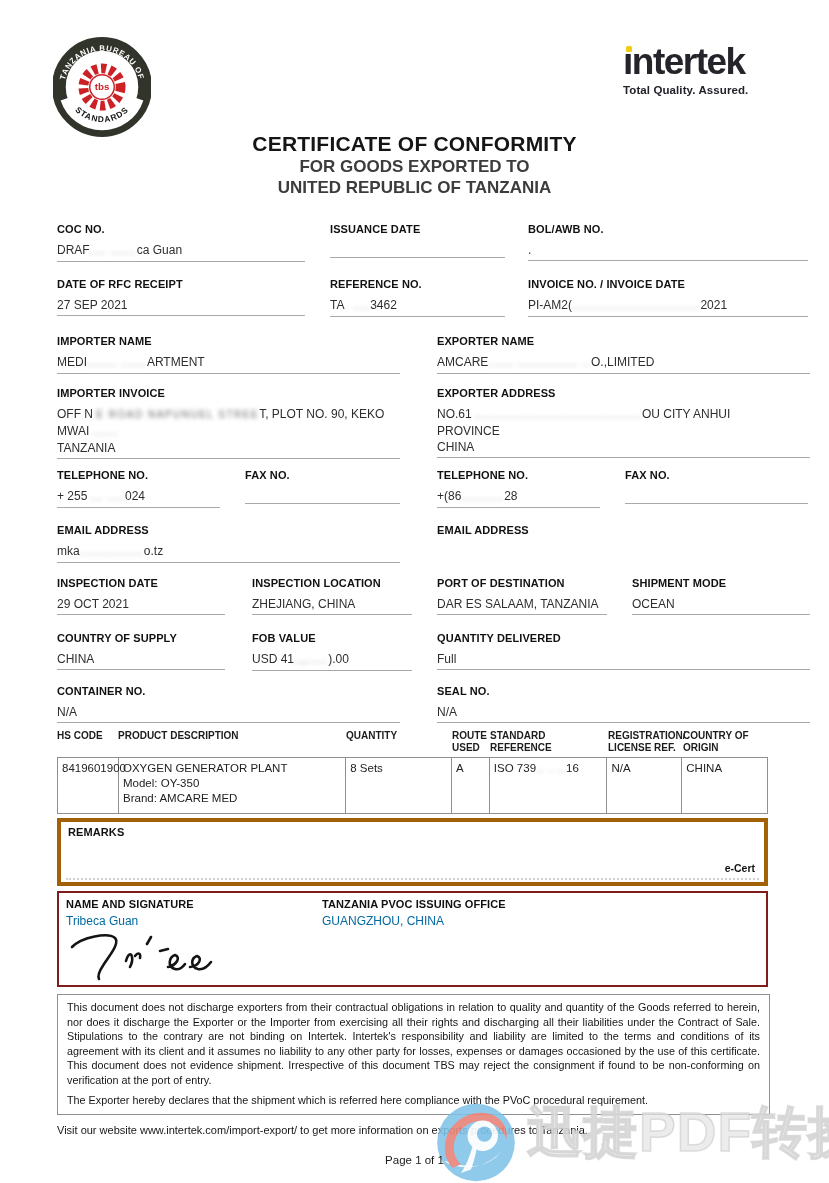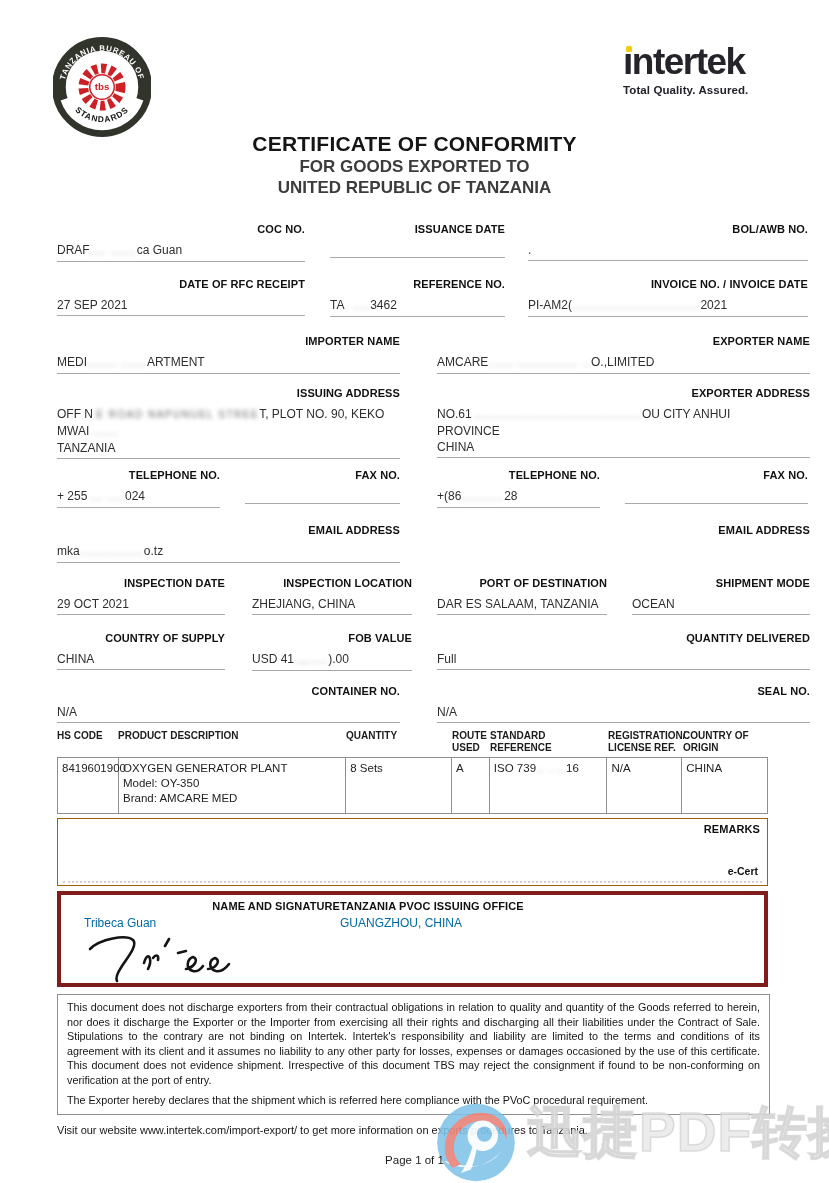--- a/index.html
+++ b/index.html
@@ -15,21 +15,21 @@
   .intertek .word { position:relative; font-size:37px; font-weight:bold; letter-spacing:-1.5px; color:#26242b; line-height:40px; }
   .intertek .idot { position:absolute; left:3px; top:4px; width:6px; height:6px; background:#f3cc0c; border-radius:1.5px; }
   .intertek .tagline { font-size:11.5px; font-weight:bold; color:#23212a; margin-top:2px; letter-spacing:0.1px; }
   .title-block { position:absolute; top:131px; left:0; right:0; text-align:center; }
   .title-1 { font-size:21px; font-weight:bold; color:#151515; line-height:25px; letter-spacing:0.2px; }
   .title-2 { font-size:17px; font-weight:bold; color:#3c3c3c; line-height:21px; }
   
   .form { position:absolute; top:222px; left:57px; width:753px; }
   .frow { display:flex; }
   .field { }
-  .flabel { font-size:11px; font-weight:bold; color:#111; line-height:14px; margin-bottom:6px; letter-spacing:0.1px; white-space:nowrap;text-align:right; }
+  .flabel { font-size:11px; font-weight:bold; color:#111; line-height:14px; margin-bottom:6px; letter-spacing:0.1px; white-space:nowrap; }
   .fvalue { font-size:12px; color:#2e2e2e; line-height:16px; min-height:16px; padding-bottom:2px; border-bottom:1.5px solid #a9a9a9; }
   .noline { border-bottom:none; }
   .redact { filter:blur(2.2px); color:#6a6a6a; letter-spacing:1.5px; font-size:10px; }
   
   .w1{width:248px;margin-right:25px} .w2{width:175px;margin-right:23px} .w3{width:280px}
   .half-l{width:343px;margin-right:37px} .half-r{width:373px}
   .tel-l{width:163px;margin-right:25px} .fax-l{width:155px}
   .tel-r{width:163px;margin-right:25px} .fax-r{width:183px}
   .i1{width:168px;margin-right:27px} .i2{width:160px;margin-right:25px}
   .i3{width:170px;margin-right:25px} .i4{width:178px}
@@ -37,25 +37,25 @@
   .mb9{margin-bottom:9px} .mb13{margin-bottom:13px} .mb16{margin-bottom:16px} .mb7{margin-bottom:7px}
   
   .tbl-head { display:flex; margin-bottom:3px; }
   .tbl-head .hcell { font-size:10px; font-weight:bold; line-height:12px; padding-right:4px; }
   .tbl-row { display:flex; border:1px solid #8f8f8f; width:711px; min-height:57px; }
   .tcell { font-size:11.5px; line-height:15px; padding:3px 4px; border-right:1px solid #8f8f8f; color:#222; }
   .tcell:last-child { border-right:none; }
   .c-hs{width:61px} .c-desc{width:228px} .c-qty{width:106px} .c-route{width:38px}
   .c-std{width:118px} .c-reg{width:75px} .c-orig{width:85px}
   
-  .remarks-box { position:relative; width:711px; height:68px; border:1px solid #a16207; margin-top:4px; padding:3px 7px; }
+  .remarks-box { position:relative; width:711px; height:68px; border:4px solid #a16207; margin-top:4px; padding:3px 7px; }
   .remarks-box .flabel { margin-bottom:0; }
   .ecert { position:absolute; right:9px; bottom:8px; font-size:10.5px; font-weight:bold; color:#111; }
   .dotline { position:absolute; left:5px; right:5px; bottom:2px; border-top:2px dotted #d2d2d2; }
-  .sig-box { width:711px; height:96px; border:4px solid #7f1d1d; margin-top:5px; padding:4px 23px; display:flex; }
+  .sig-box { width:711px; height:96px; border:2px solid #7f1d1d; margin-top:5px; padding:4px 7px; display:flex; }
   .sig-left { width:256px; }
   .sig-name { font-size:12px; color:#0369a1; line-height:16px; margin-top:2px; }
   .sig-svg { margin-top:2px; margin-left:2px; }
   .sig-right .fvalue { border-bottom:none; }
   
   .disclaimer { width:713px; border:1px solid #8f8f8f; margin-top:7px; padding:5px 9px 6px 9px; }
   .disclaimer p { font-size:10.8px; line-height:14.5px; color:#161616; text-align:justify; margin-bottom:6px; }
   .disclaimer p:last-child { margin-bottom:0; }
   .visit-note { font-size:11px; color:#161616; margin-top:9px; }
   
@@ -142,21 +142,21 @@
         <div class="fvalue"><span>MEDI</span><span class="redact">....... ......</span><span>ARTMENT</span></div>
       </div>
       <div class="field half-r">
         <div class="flabel">EXPORTER NAME</div>
         <div class="fvalue"><span>AMCARE</span><span class="redact">...... .............. ..</span><span>O.,LIMITED</span></div>
       </div>
     </div>
 
     <div class="frow mb9">
       <div class="field half-l">
-        <div class="flabel">ISSUING ADDRESS</div>
+        <div class="flabel">IMPORTER INVOICE</div>
         <div class="fvalue">
           <div><span>OFF N</span> <span class="redact">E ROAD NAPUNUEL STREE</span><span>T, PLOT NO. 90, KEKO</span></div>
           <div><span>MWAI</span> <span class="redact">......</span><span></span></div>
           <div>TANZANIA</div>
         </div>
       </div>
       <div class="field half-r">
         <div class="flabel">EXPORTER ADDRESS</div>
         <div class="fvalue">
           <div><span>NO.61</span> <span class="redact">.......................................</span><span>OU CITY ANHUI</span></div>

